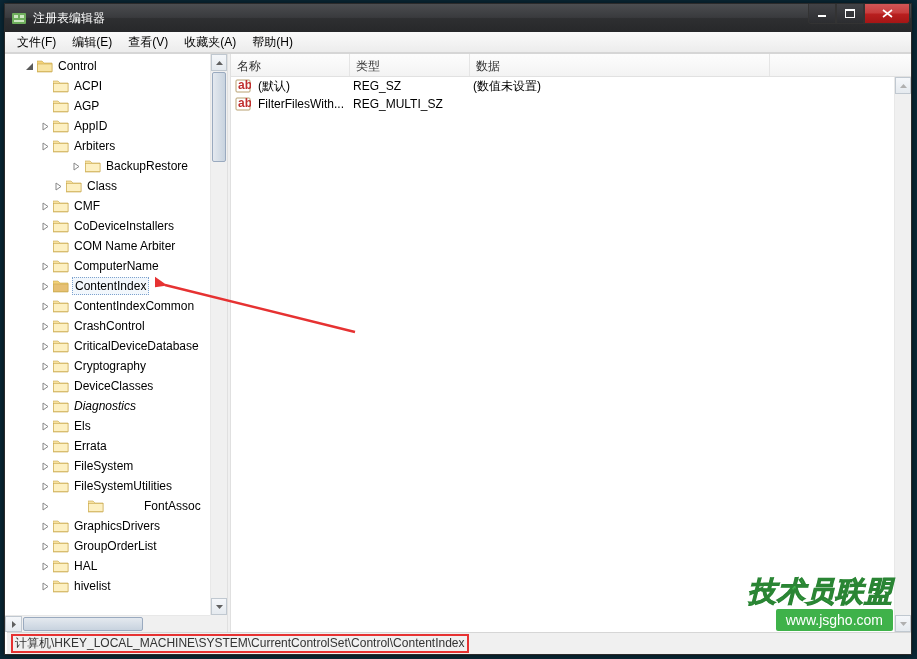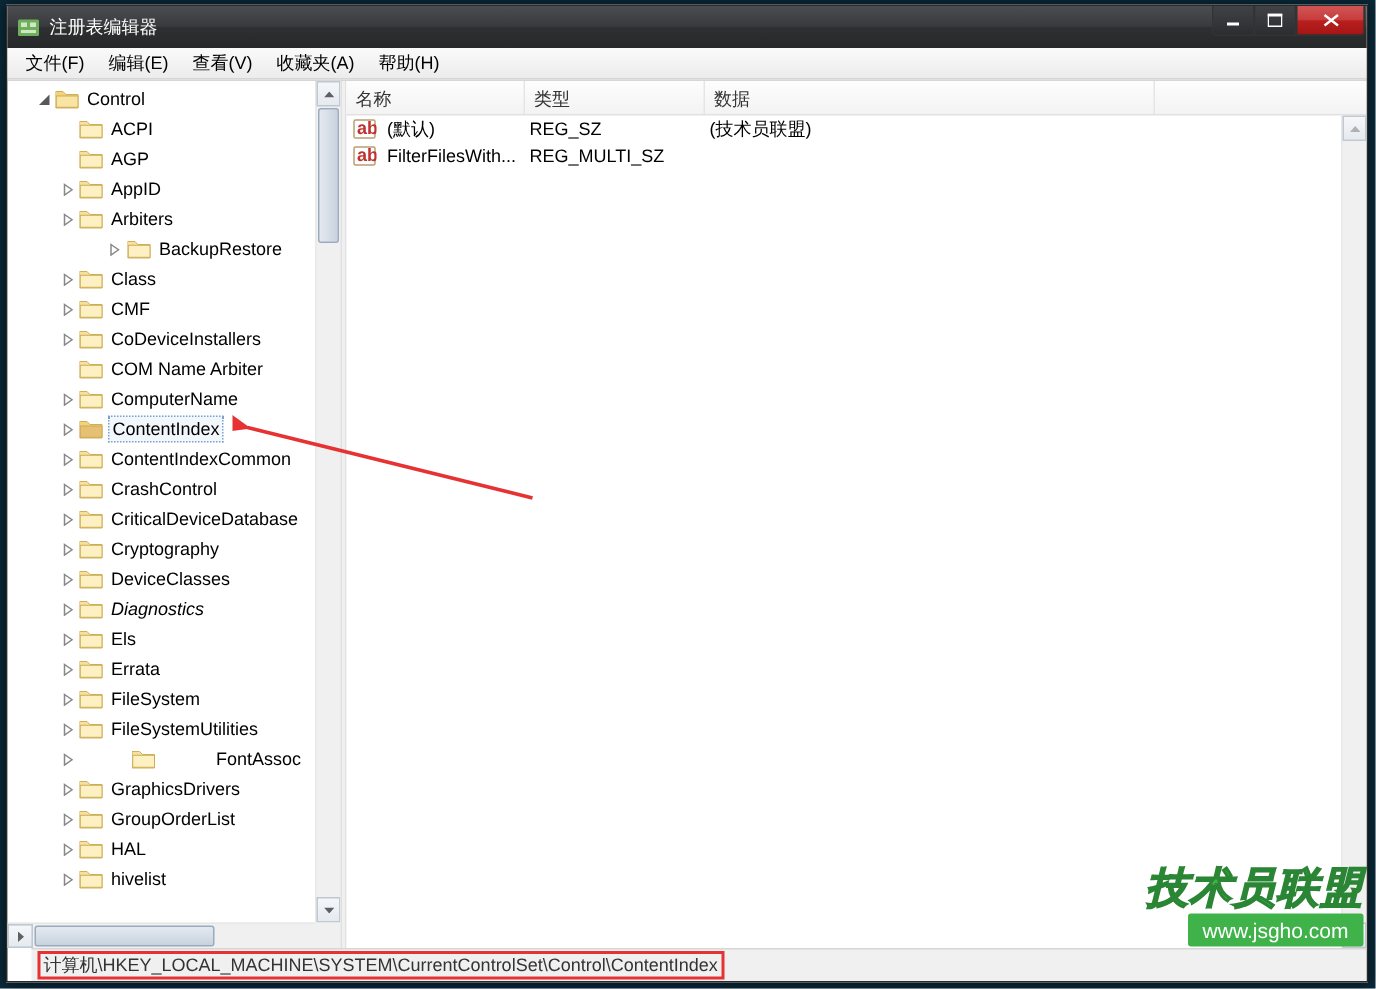--- a/index.html
+++ b/index.html
@@ -26,31 +26,31 @@
 .tw svg{width:9px;height:9px}
 .folder{width:16px;height:14px;margin-right:3px}
 .tlabel{padding:1px 2px}
 .tnode.selected .tlabel{border:1px dotted #7da2ce;background:#f2f7fc}
 .tnode.selected .folder rect.fbody{fill:#e6c074}
 .listhdr{height:23px;background:linear-gradient(#fdfdfd,#f3f3f3);border-bottom:1px solid #e1e1e1;display:flex}
 .hcol{border-right:1px solid #e5e5e5;padding:4px 6px;color:#333}
 .lrow{height:18px;display:flex;align-items:center}
 .lrow .ricon{width:16px;height:16px;margin:0 4px}
 .lcell{padding:1px 3px;overflow:hidden;text-overflow:ellipsis;white-space:nowrap}
-.statusbar{position:absolute;left:16px;right:0;bottom:0;height:22px;background:#f0f0f0;border-top:1px solid #d6d6d6;display:flex;align-items:center;padding:0 4px;color:#333}
+.statusbar{position:absolute;left:2px;right:0;bottom:0;height:22px;background:#f0f0f0;border-top:1px solid #d6d6d6;display:flex;align-items:center;padding:0 4px;color:#333}
 .status-highlight{border:2px solid #e63232;padding:0 2px;height:19px;display:flex;align-items:center}
 .v-scrollbar{position:absolute;right:0;top:0;bottom:17px;width:17px;background:#f0f0f0;border-left:1px solid #e8e8e8}
 .v-thumb{position:absolute;left:1px;right:1px;background:linear-gradient(90deg,#e4e9ef,#c8d3df);border:1px solid #9aaabf;border-radius:2px}
 .sb-btn{position:absolute;left:0;right:0;height:17px;background:linear-gradient(#f5f7fa,#e5eaef);border:1px solid #c0c8d0;display:flex;align-items:center;justify-content:center}
 .h-scrollbar{position:absolute;left:0;right:17px;bottom:0;height:17px;background:#f0f0f0;border-top:1px solid #e8e8e8}
 .h-thumb{position:absolute;top:1px;bottom:1px;background:linear-gradient(#e4e9ef,#c8d3df);border:1px solid #9aaabf;border-radius:2px}
 .sb-corner{position:absolute;right:0;bottom:0;width:17px;height:17px;background:#f0f0f0}
 .list-vsb{position:absolute;right:0;top:23px;bottom:0;width:17px;background:#f0f0f0;border-left:1px solid #e8e8e8}
 .arrow-annot{position:absolute;pointer-events:none}
-.watermark{position:absolute;right:8px;bottom:28px;text-align:right}
+.watermark{position:absolute;right:24px;bottom:28px;text-align:right}
 .wm1{font-size:28px;font-weight:900;font-style:italic;color:#3fb24a;-webkit-text-stroke:1px #2a8534;letter-spacing:1px}
 .wm2{background:#3fb24a;color:#fff;font-size:14px;padding:3px 10px;display:inline-block;border-radius:2px;margin-top:-2px}
 </style>
 </head>
 <body>
 
 <div class="window">
   <div class="titlebar">
     <svg class="icon" viewBox="0 0 16 16">
         <rect x="1" y="3" width="14" height="11" fill="#6fae5c" rx="1"></rect>
@@ -149,21 +149,21 @@
                 <svg viewBox="0 0 9 9">
                   <path d="M2 1 L7 4.5 L2 8 Z" fill="none" stroke="#888" stroke-width="1"></path>
                 </svg>
               </span>
               <svg class="folder" viewBox="0 0 16 14">
                 <path d="M0 2 L5 2 L7 4 L15 4 L15 13 L0 13 Z" fill="#f6e0a0" stroke="#c9a94e" stroke-width="0.6"></path>
                 <rect class="fbody" x="0.5" y="4.5" width="14.5" height="8" fill="#fdf0c2" stroke="#c9a94e" stroke-width="0.6"></rect>
               </svg>
               <span class="tlabel">BackupRestore</span>
             </div>
-            <div class="tnode" style="padding-left: 32px;">
+            <div class="tnode" style="padding-left: 32px; margin-left: 13px;">
               <span class="tw">
                 <svg viewBox="0 0 9 9">
                   <path d="M2 1 L7 4.5 L2 8 Z" fill="none" stroke="#888" stroke-width="1"></path>
                 </svg>
               </span>
               <svg class="folder" viewBox="0 0 16 14">
                 <path d="M0 2 L5 2 L7 4 L15 4 L15 13 L0 13 Z" fill="#f6e0a0" stroke="#c9a94e" stroke-width="0.6"></path>
                 <rect class="fbody" x="0.5" y="4.5" width="14.5" height="8" fill="#fdf0c2" stroke="#c9a94e" stroke-width="0.6"></rect>
               </svg>
               <span class="tlabel">Class</span>
@@ -444,21 +444,21 @@
           <div class="hcol" style="width: 300px;">数据</div>
         </div>
       <div id="listbody">
           <div class="lrow">
             <svg class="ricon" viewBox="0 0 16 16">
               <rect x="1" y="2" width="14" height="12" fill="#fff" stroke="#b8a070" rx="1"></rect>
               <text x="3" y="11" font-size="8" fill="#c03030" font-weight="bold">ab</text>
             </svg>
             <span class="lcell" style="width:95px">(默认)</span>
             <span class="lcell" style="width:120px">REG_SZ</span>
-            <span class="lcell" style="width:300px">(技术员联盟)</span>
+            <span class="lcell" style="width:300px">(数值未设置)</span>
           </div>
           <div class="lrow">
             <svg class="ricon" viewBox="0 0 16 16">
               <rect x="1" y="2" width="14" height="12" fill="#fff" stroke="#b8a070" rx="1"></rect>
               <text x="3" y="11" font-size="8" fill="#c03030" font-weight="bold">ab</text>
             </svg>
             <span class="lcell" style="width:95px">FilterFilesWith...</span>
             <span class="lcell" style="width:120px">REG_MULTI_SZ</span>
             <span class="lcell" style="width:300px"></span>
           </div>

